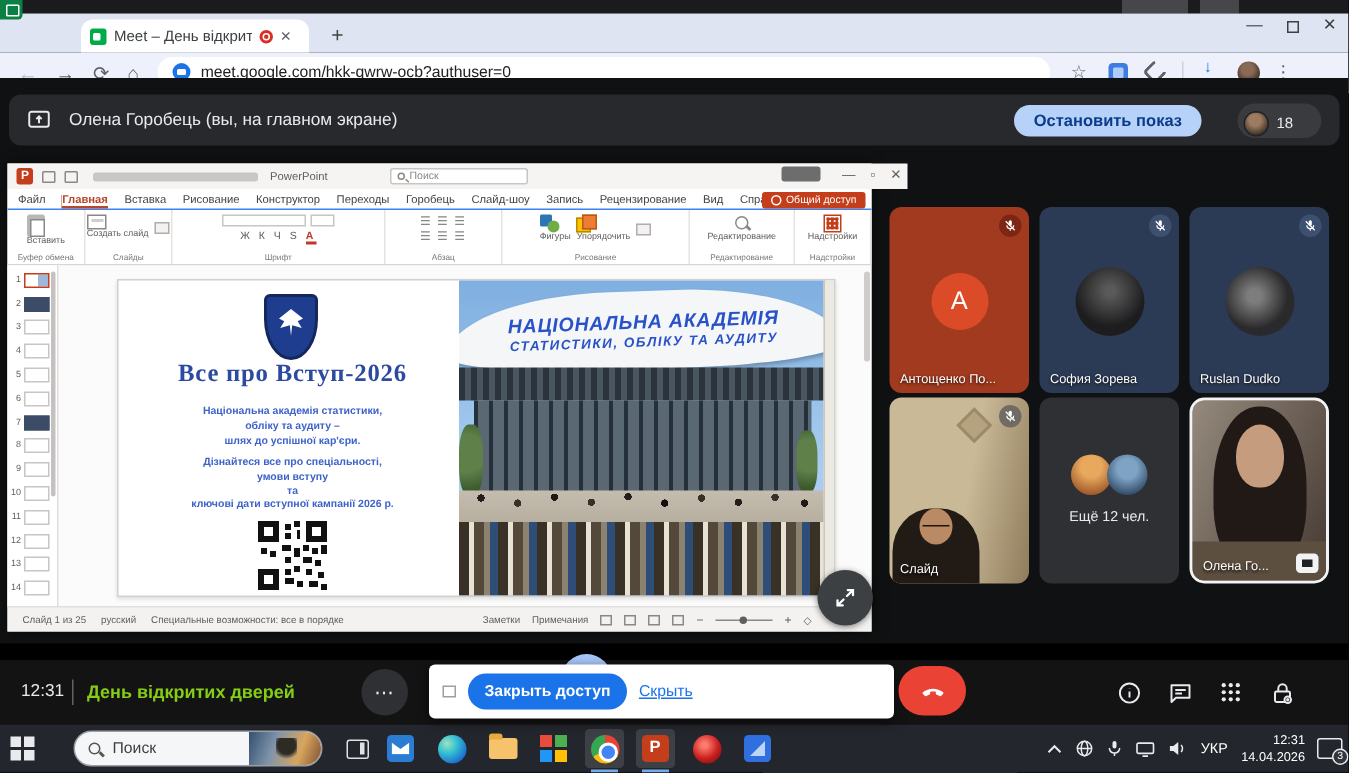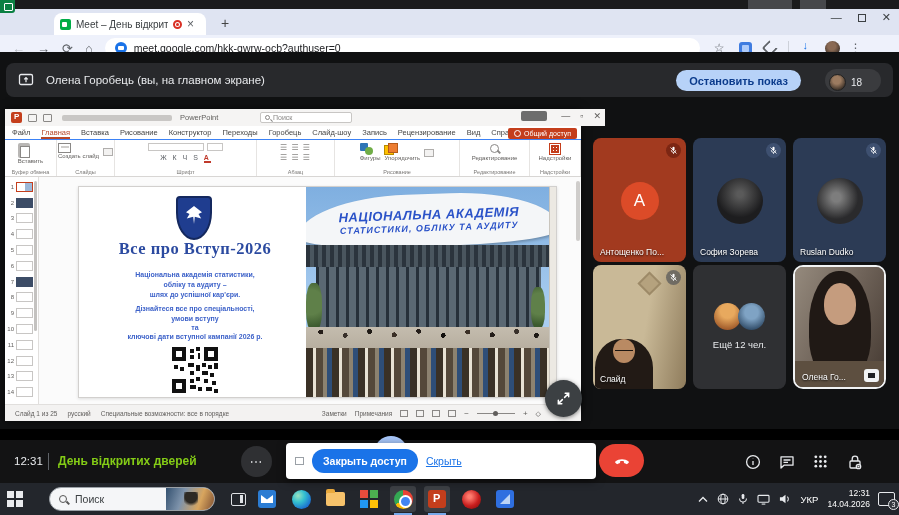--- a/index.html
+++ b/index.html
@@ -63,21 +63,21 @@
   #ppt-apptitle{margin-left:8px;font-size:7.5px;color:#605e5c;white-space:nowrap}
   #ppt-search{position:absolute;left:255px;top:3px;width:92px;height:11px;background:#fff;border:1px solid #c8c6c4;border-radius:2px;display:flex;align-items:center;gap:3px;padding:0 4px}
   #ppt-search .mg{width:5px;height:5px;border:1px solid #8a8886;border-radius:50%;position:relative}
   #ppt-search .mg:after{content:"";position:absolute;left:4px;top:4px;width:3px;height:1px;background:#8a8886;transform:rotate(45deg)}
   #ppt-search span{font-size:7px;color:#8a8886}
   #ppt-winbtns{position:absolute;right:4px;top:2px;display:flex;gap:10px;align-items:center}
   #ppt-winbtns .graybtn{width:26px;height:10px;background:#6d6d6d;border-radius:2px;margin-right:4px}
   #ppt-winbtns span{font-size:9px;color:#605e5c;line-height:1}
   #ppt-tabs{position:absolute;left:0;top:17px;width:576px;height:14px;display:flex;align-items:center;gap:11px;padding-left:7px;background:#fff;border-bottom:1px solid #3b82f6}
   .ptab{font-size:7.5px;color:#444;white-space:nowrap}
-  .ptab.active{color:#b7472a;font-weight:normal;box-shadow:0 2px 0 #b7472a}
+  .ptab.active{color:#b7472a;font-weight:bold;box-shadow:0 2px 0 #b7472a}
   #ppt-share{position:absolute;right:4px;top:1.5px;height:11px;background:#c43e1c;border-radius:2px;color:#fff;font-size:7px;display:flex;align-items:center;padding:0 6px;gap:3px}
   #ppt-share:before{content:"";width:5px;height:5px;border:1px solid #fff;border-radius:50%}
   #ribbon{position:absolute;left:0;top:31px;width:576px;height:37px;background:#fff;border-bottom:1px solid #d8d6d4;display:flex}
   .rgroup{height:100%;border-right:1px solid #e6e4e2;position:relative;display:flex;flex-direction:column;align-items:center}
   .rgroup .glabel{position:absolute;bottom:1px;font-size:5.5px;color:#7a7876;white-space:nowrap}
   .rgroup .gbody{display:flex;align-items:center;gap:4px;margin-top:3px}
   #g-clip{width:52px}#g-slides{width:58px}#g-font{width:142px}#g-par{width:78px}#g-draw{width:125px}#g-edit{width:70px}#g-add{width:51px}
   .clipboard{width:12px;height:15px;background:#b9b7b5;border-radius:2px;position:relative}
   .clipboard:after{content:"";position:absolute;left:2px;top:3px;width:8px;height:10px;background:#fff;border:1px solid #8a8886}
   .btxt{font-size:6px;color:#605e5c;text-align:center;line-height:1.2}

